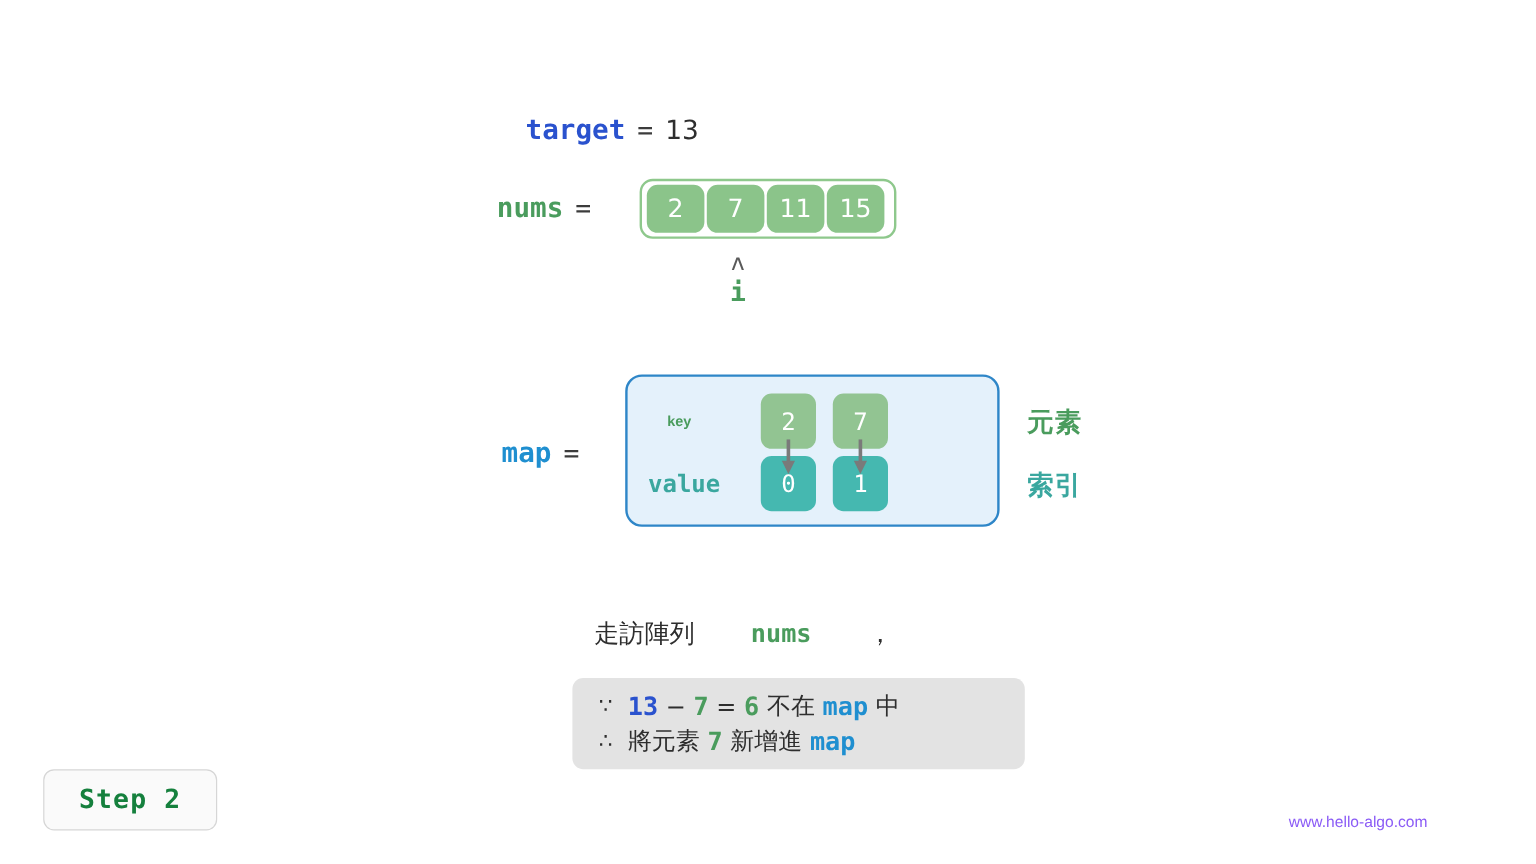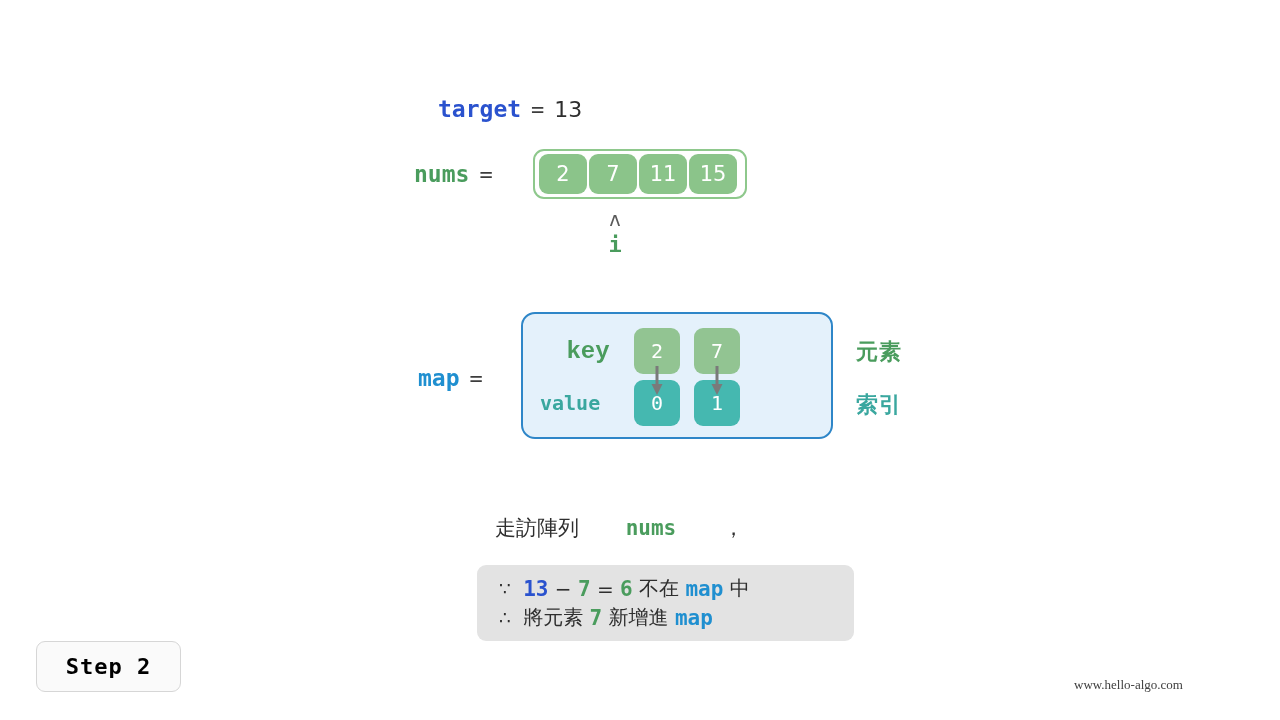--- a/index.html
+++ b/index.html
@@ -139,24 +139,23 @@
     box-sizing: border-box;
     border: 2.5px solid #2e86c8;
     border-radius: 14px;
     background: #e4f1fb;
   }
   #row-key-label {
     position: absolute;
     left: 556px;
     top: 338px;
     width: 64px;
-    text-align: center;
-    font-family: Liberation Mono, monospace;
-    font-weight: bold;
-    font-size: 24px;
+    font-family: Liberation Sans, sans-serif;
+    font-weight: bold;
+    font-size: 12px;
     color: #4a9c5d;
     line-height: 27px;
   }
   #row-value-label {
     position: absolute;
     left: 540px;
     top: 390px;
     width: 96px;
     text-align: left;
     font-family: "DejaVu Sans Mono", "Liberation Mono", monospace;
@@ -283,31 +282,31 @@
     box-sizing: border-box;
     border: 1.5px solid #d6d6d6;
     border-radius: 9px;
     background: #fafafa;
     display: flex;
     align-items: center;
     justify-content: center;
     font-family: "DejaVu Sans Mono", "Liberation Mono", monospace;
     font-weight: bold;
     font-size: 22px;
-    color: #000000;
+    color: #15803d;
     letter-spacing: 1px;
   }
 
   #watermark {
     position: absolute;
     left: 1074px;
     top: 677px;
-    font-family: Liberation Serif, serif;
+    font-family: Liberation Sans, sans-serif;
     font-size: 13px;
-    color: #404040;
+    color: #8b5cf6;
   }
 </style>
 </head>
 <body>
 
 <div id="target-line">
   <span class="var-target">target</span>
   <span class="eq">=</span>
   <span class="plain-num">13</span>
 </div>

